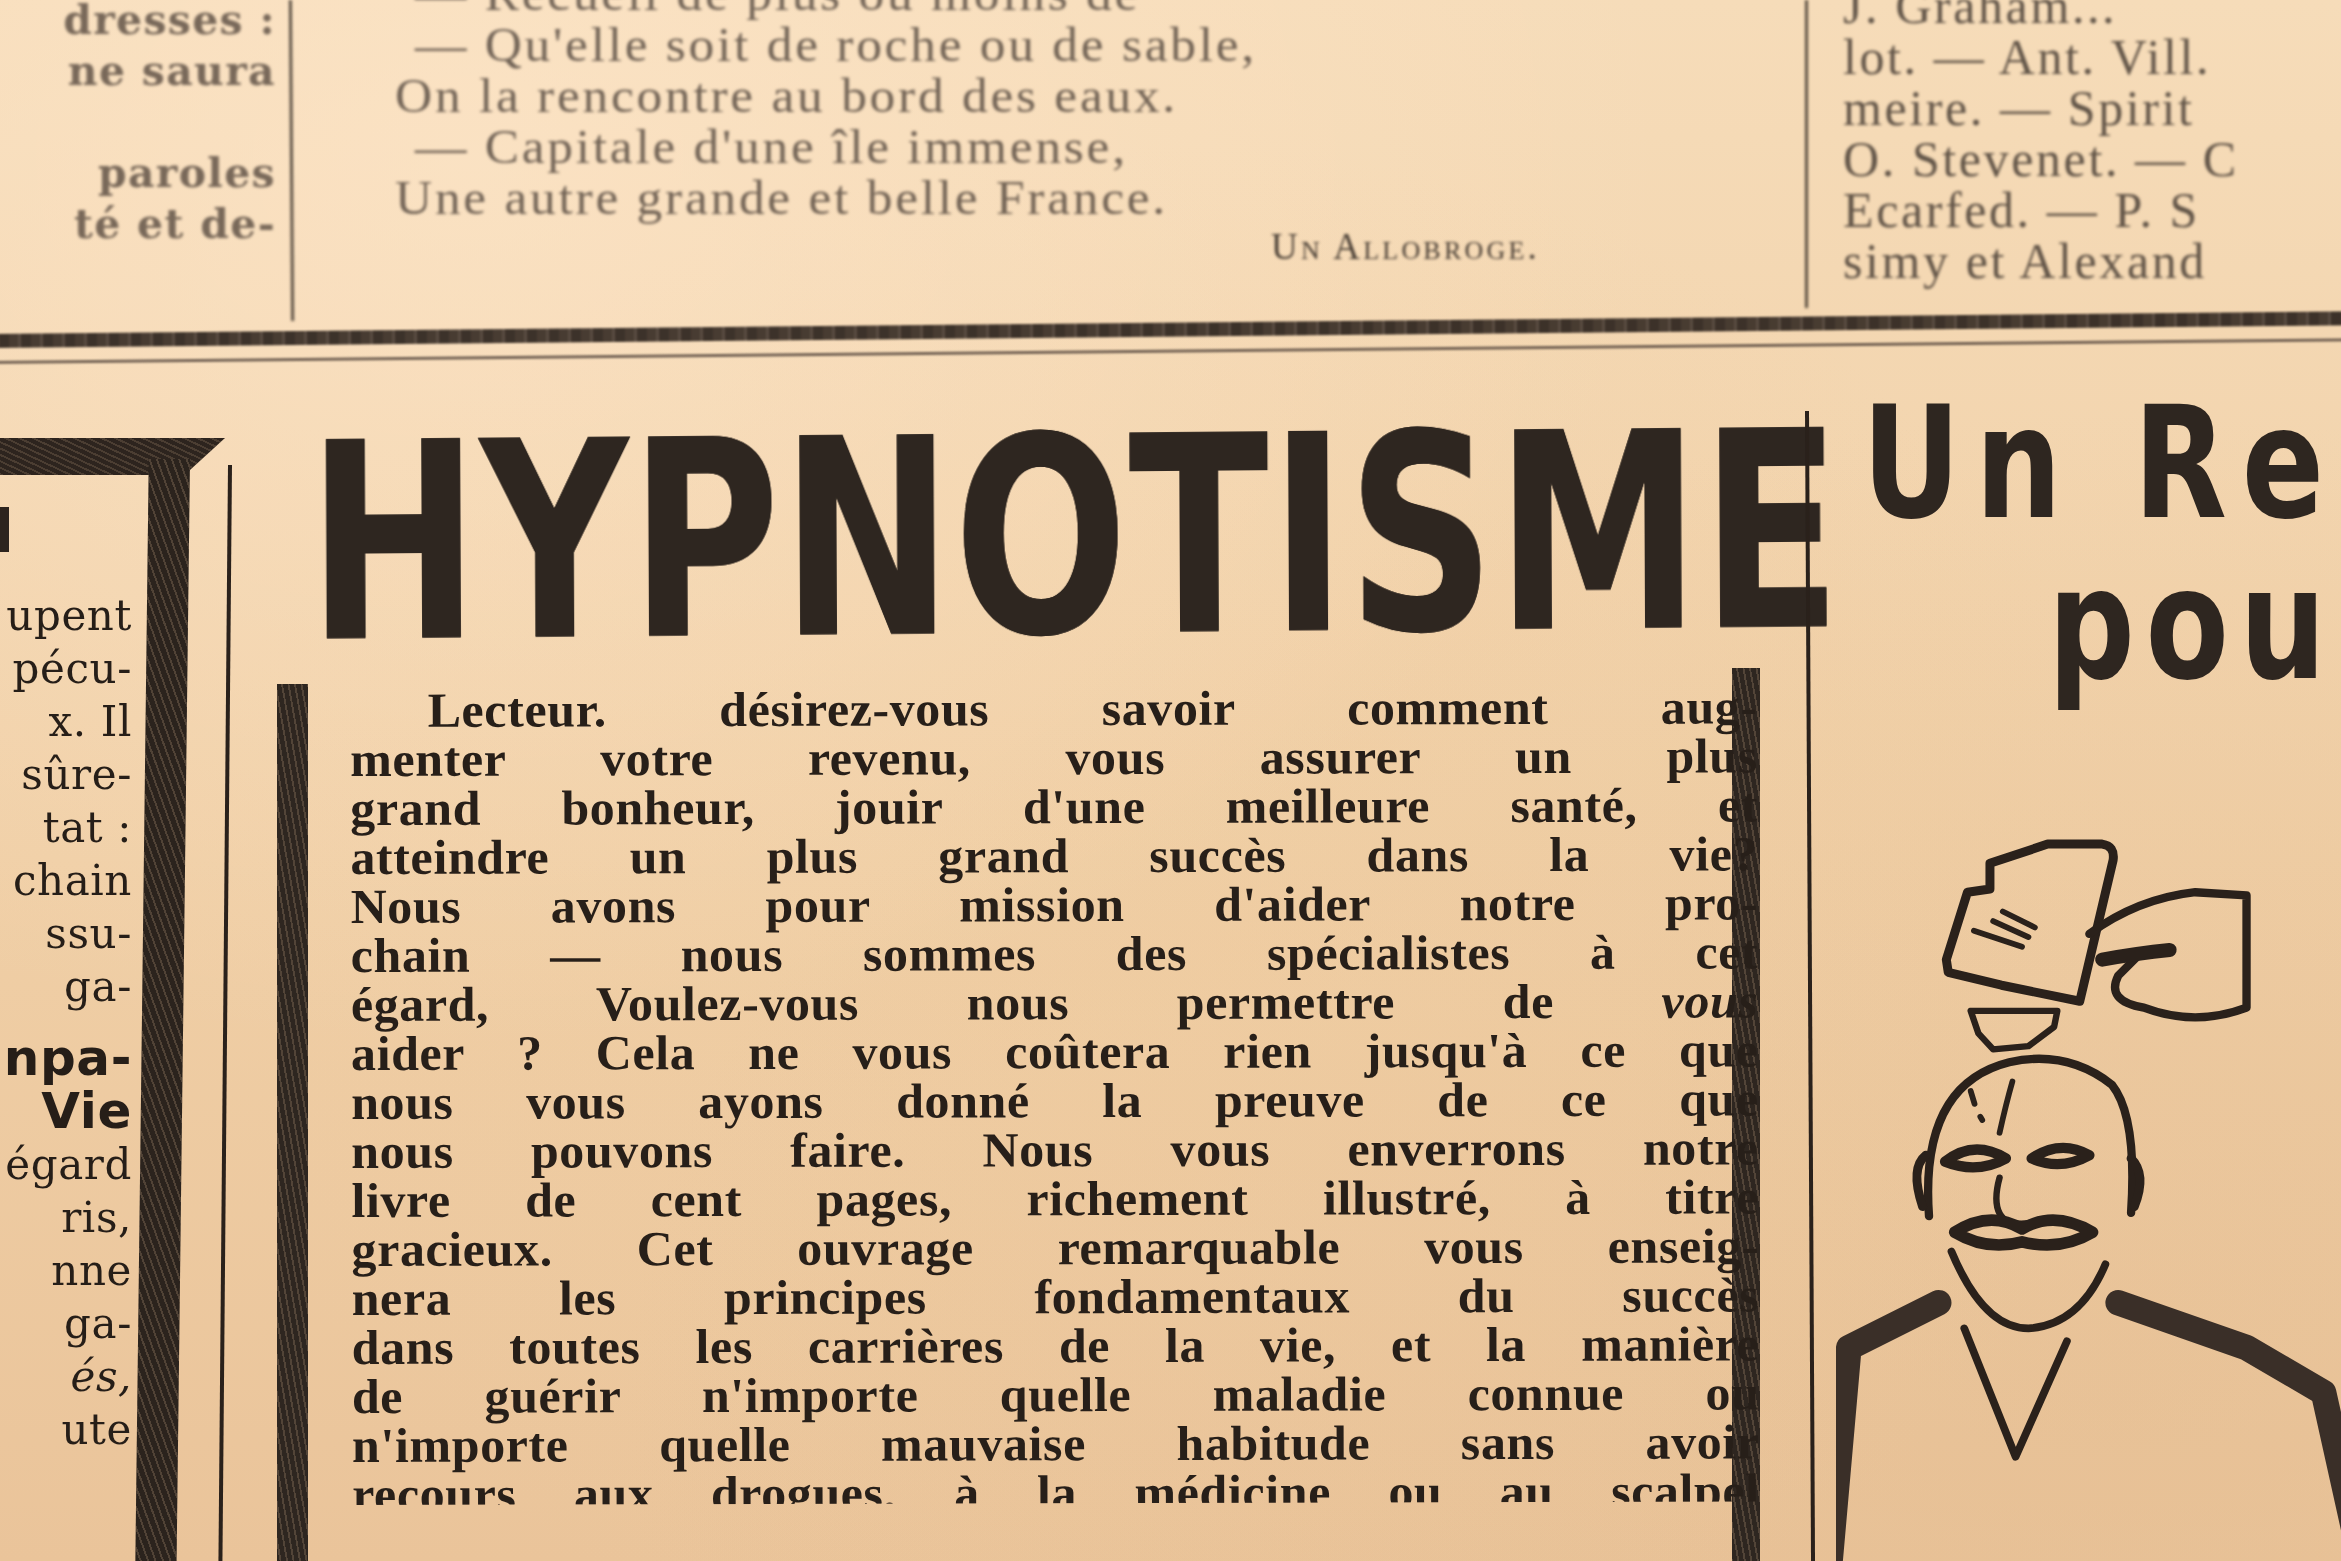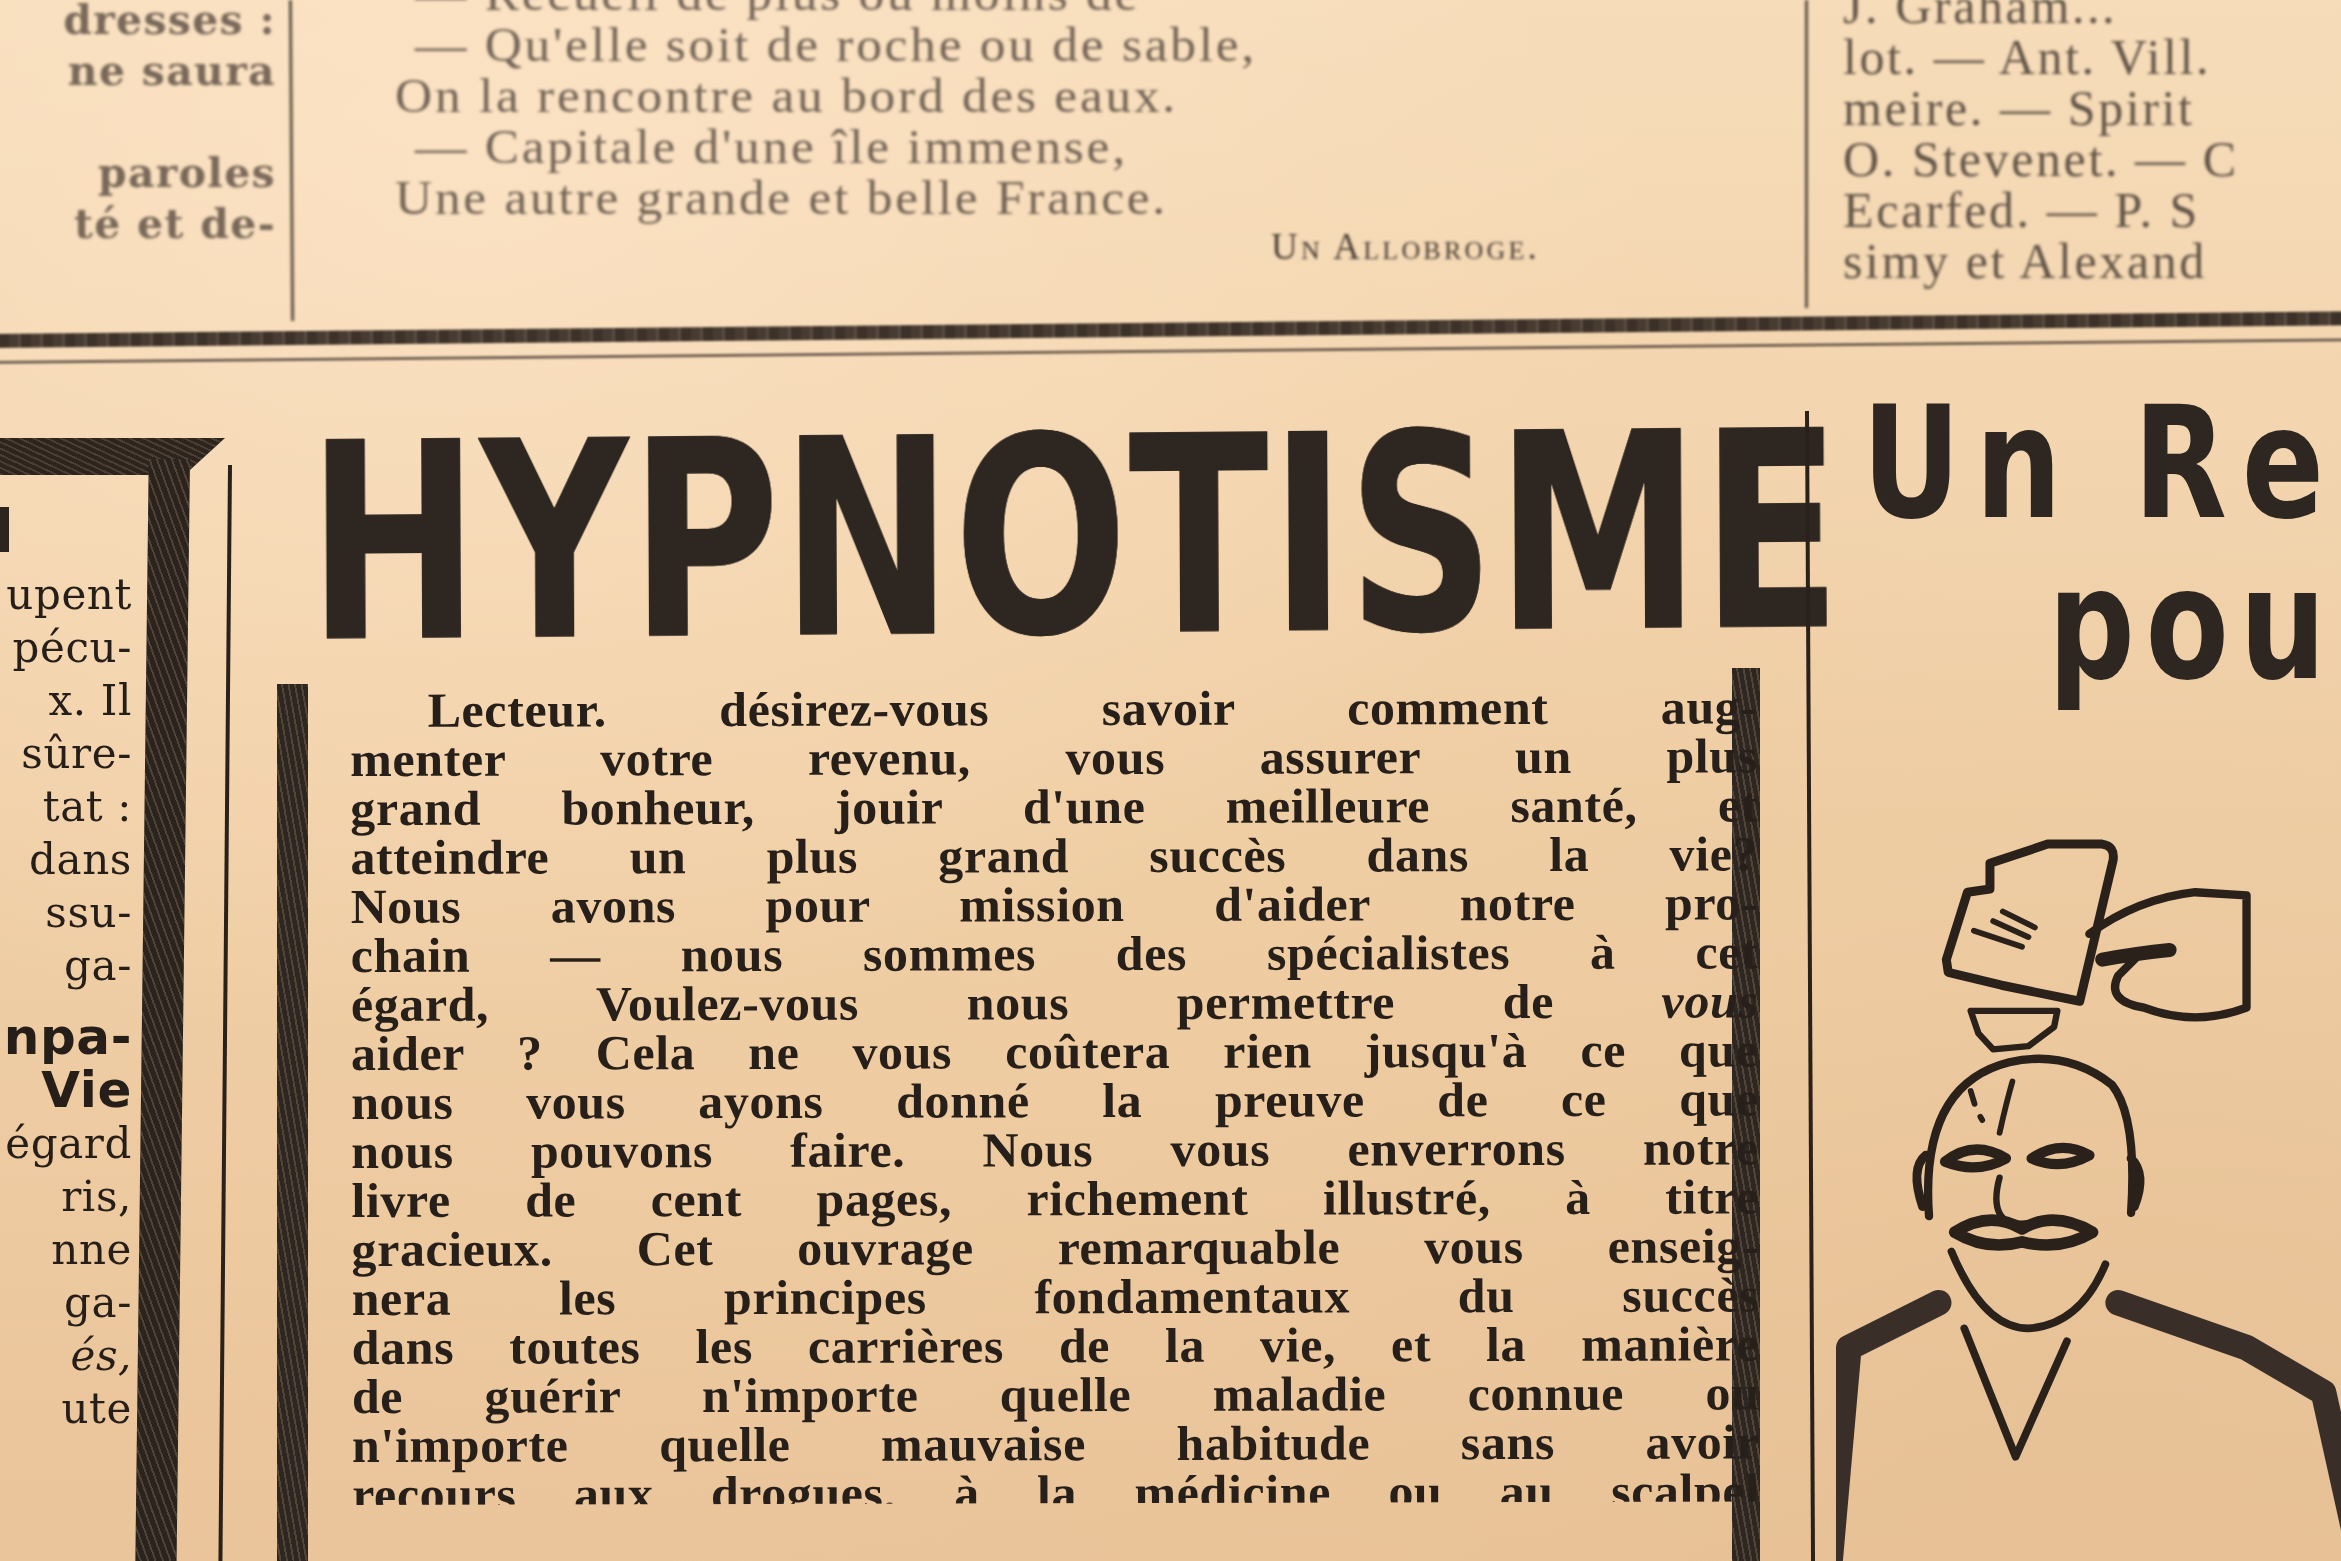--- a/index.html
+++ b/index.html
@@ -66,21 +66,21 @@
   }
   .left-frame-bar {
     left: 135px; top: 459px; width: 55px; height: 1130px;
     background: #2b231d;
     background-image: repeating-linear-gradient(70deg, rgba(150,125,100,.35) 0 1.9px, transparent 1.9px 7px);
     clip-path: polygon(25% 0, 100% 0, 75% 100%, 0 100%);
   }
   .left-frame-stub { left: 0; top: 507px; width: 9px; height: 45px; background: #2d241e; }
   .left-thin-rule { left: 228px; top: 465px; width: 3.9px; height: 1104px; background: #2a211b; transform: rotate(0.5deg); transform-origin: top; }
   .left-text {
-    left: 0; top: 568px; width: 132px;
+    left: 0; top: 589px; width: 132px;
     font-family: "DejaVu Serif", serif; font-size: 42px; line-height: 53px;
     color: #261e18; text-align: right; white-space: nowrap; letter-spacing: 0.6px;
   }
   .left-text .bold { font-family: "DejaVu Sans", sans-serif; font-weight: bold; font-size: 50px; }
   .left-text .ital { font-style: italic; }
 
   
   .ad-headline {
     left: 307px; top: 401px; width: 1477px; height: 257px;
     font-family: "DejaVu Sans", sans-serif; font-weight: bold;
@@ -167,21 +167,21 @@
 <div class="abs left-frame-top"></div>
 <div class="abs left-frame-stub"></div>
 <div class="abs left-frame-bar"></div>
 <div class="abs left-thin-rule"></div>
 <div class="abs left-text">
   <div>upent</div>
   <div>pécu-</div>
   <div>x.  Il</div>
   <div>sûre-</div>
   <div>tat  :</div>
-  <div>dans</div>
+  <div>chain</div>
   <div>ssu-</div>
   <div style="margin-bottom:19px">ga-</div>
   <div class="bold">npa-</div>
   <div class="bold">Vie</div>
   <div>égard</div>
   <div>ris,</div>
   <div>nne</div>
   <div>ga-</div>
   <div class="ital">és,</div>
   <div>ute</div>

